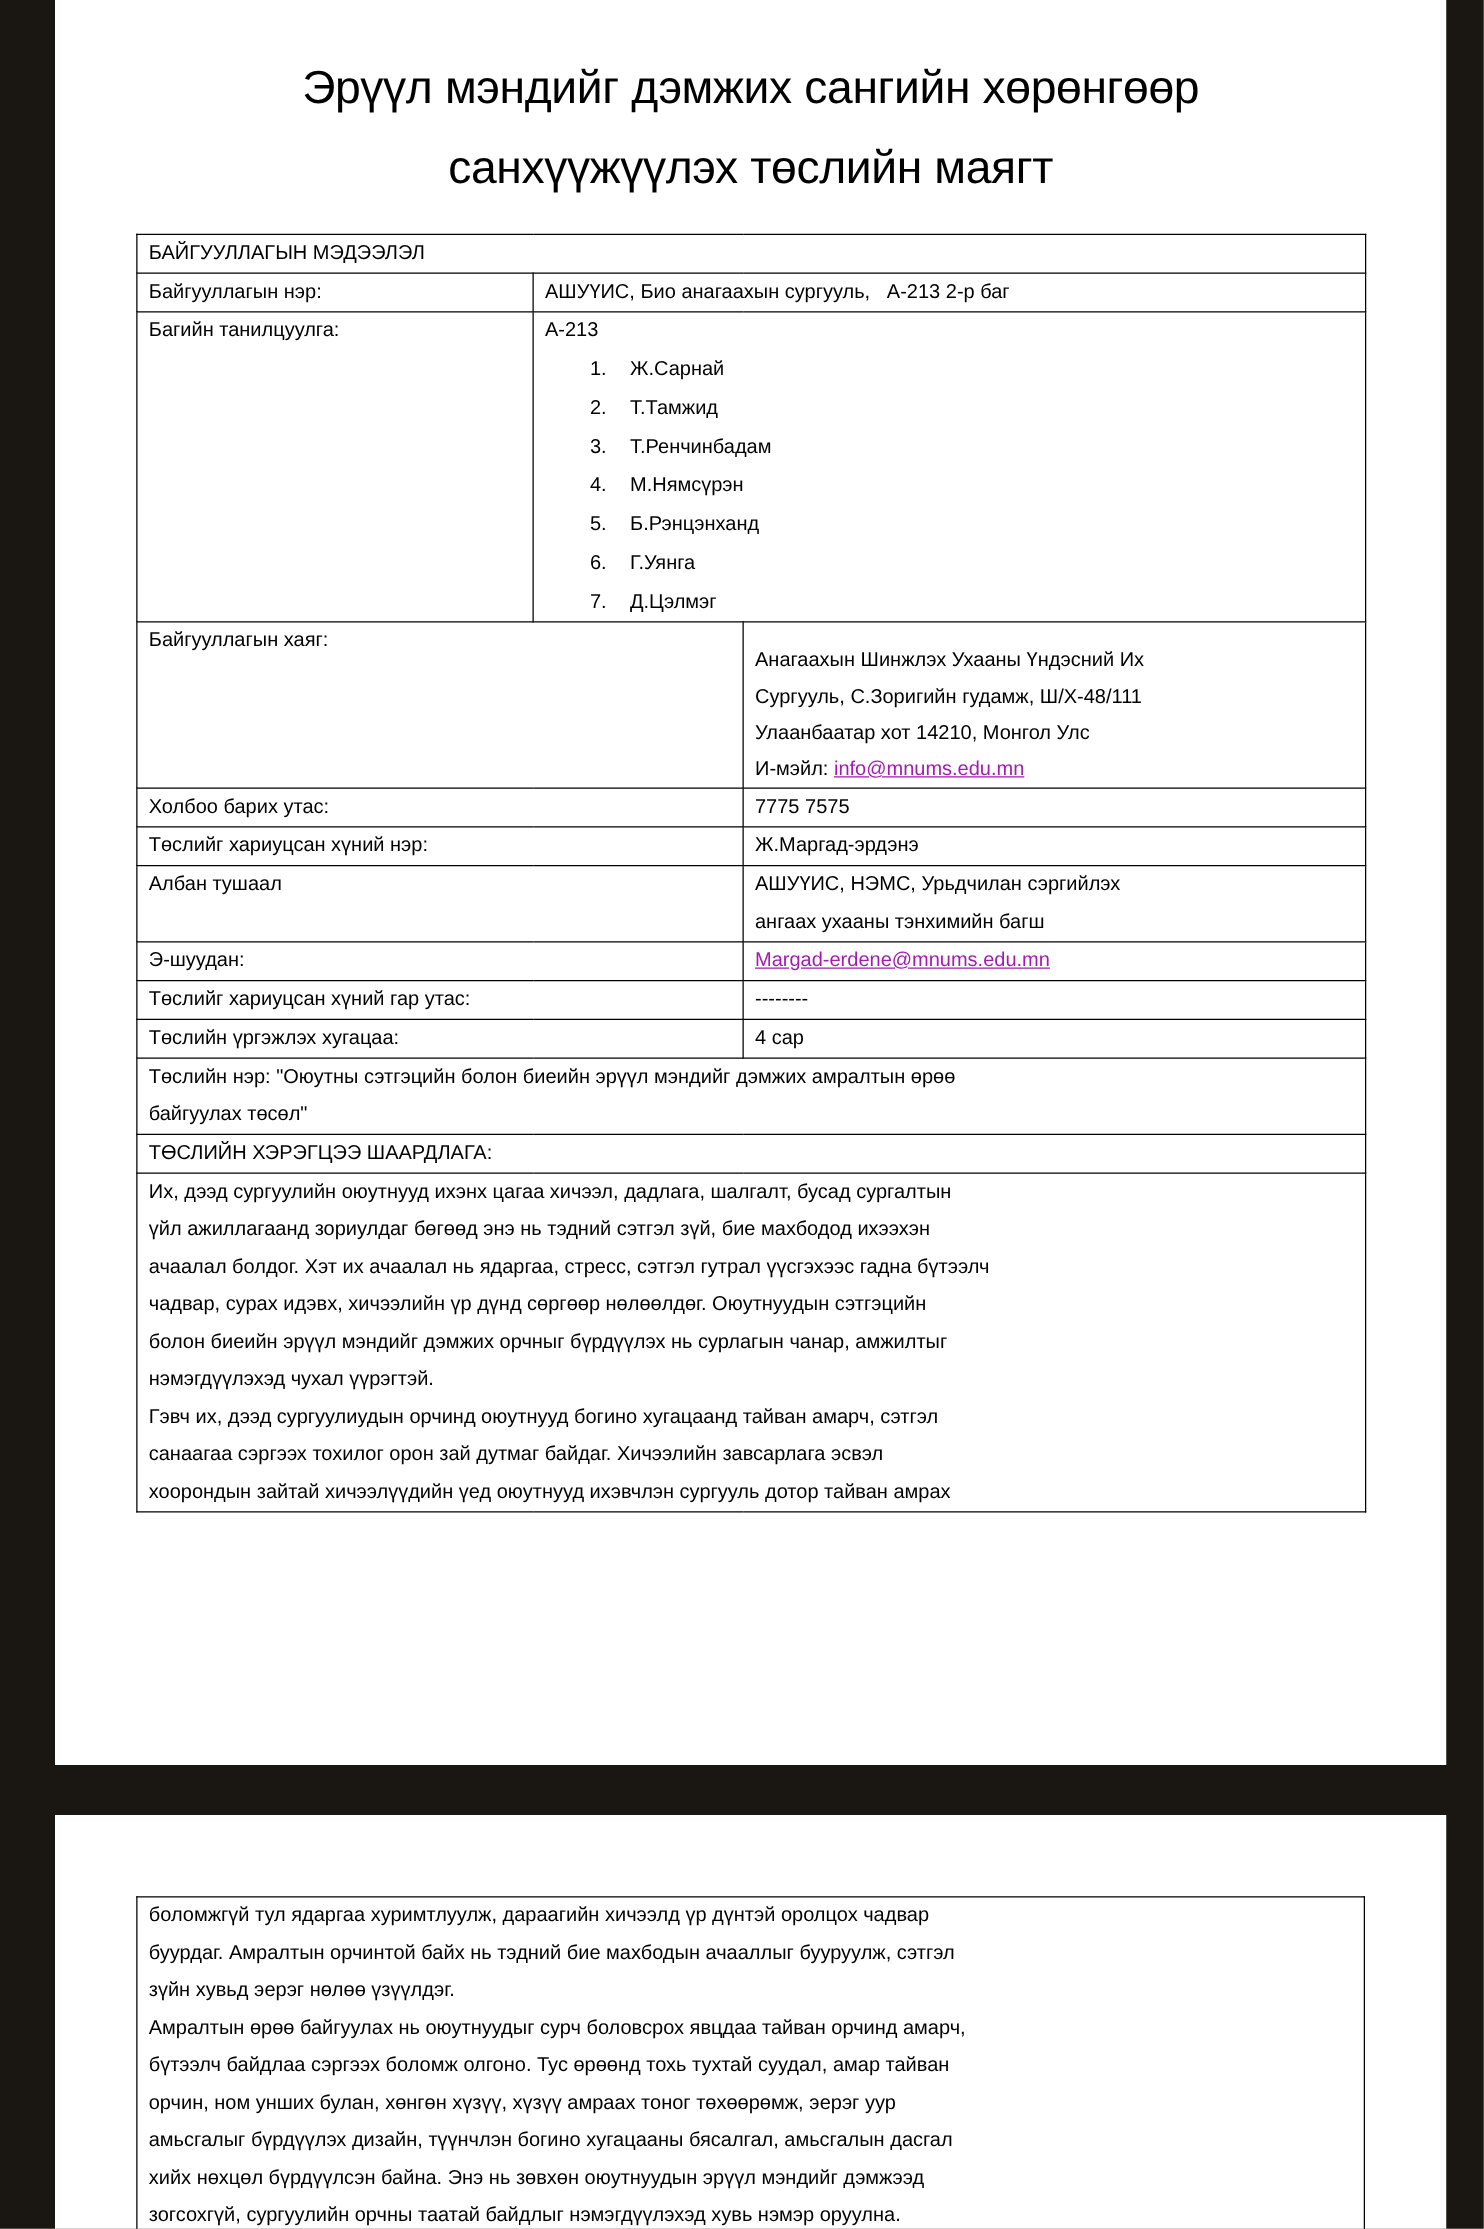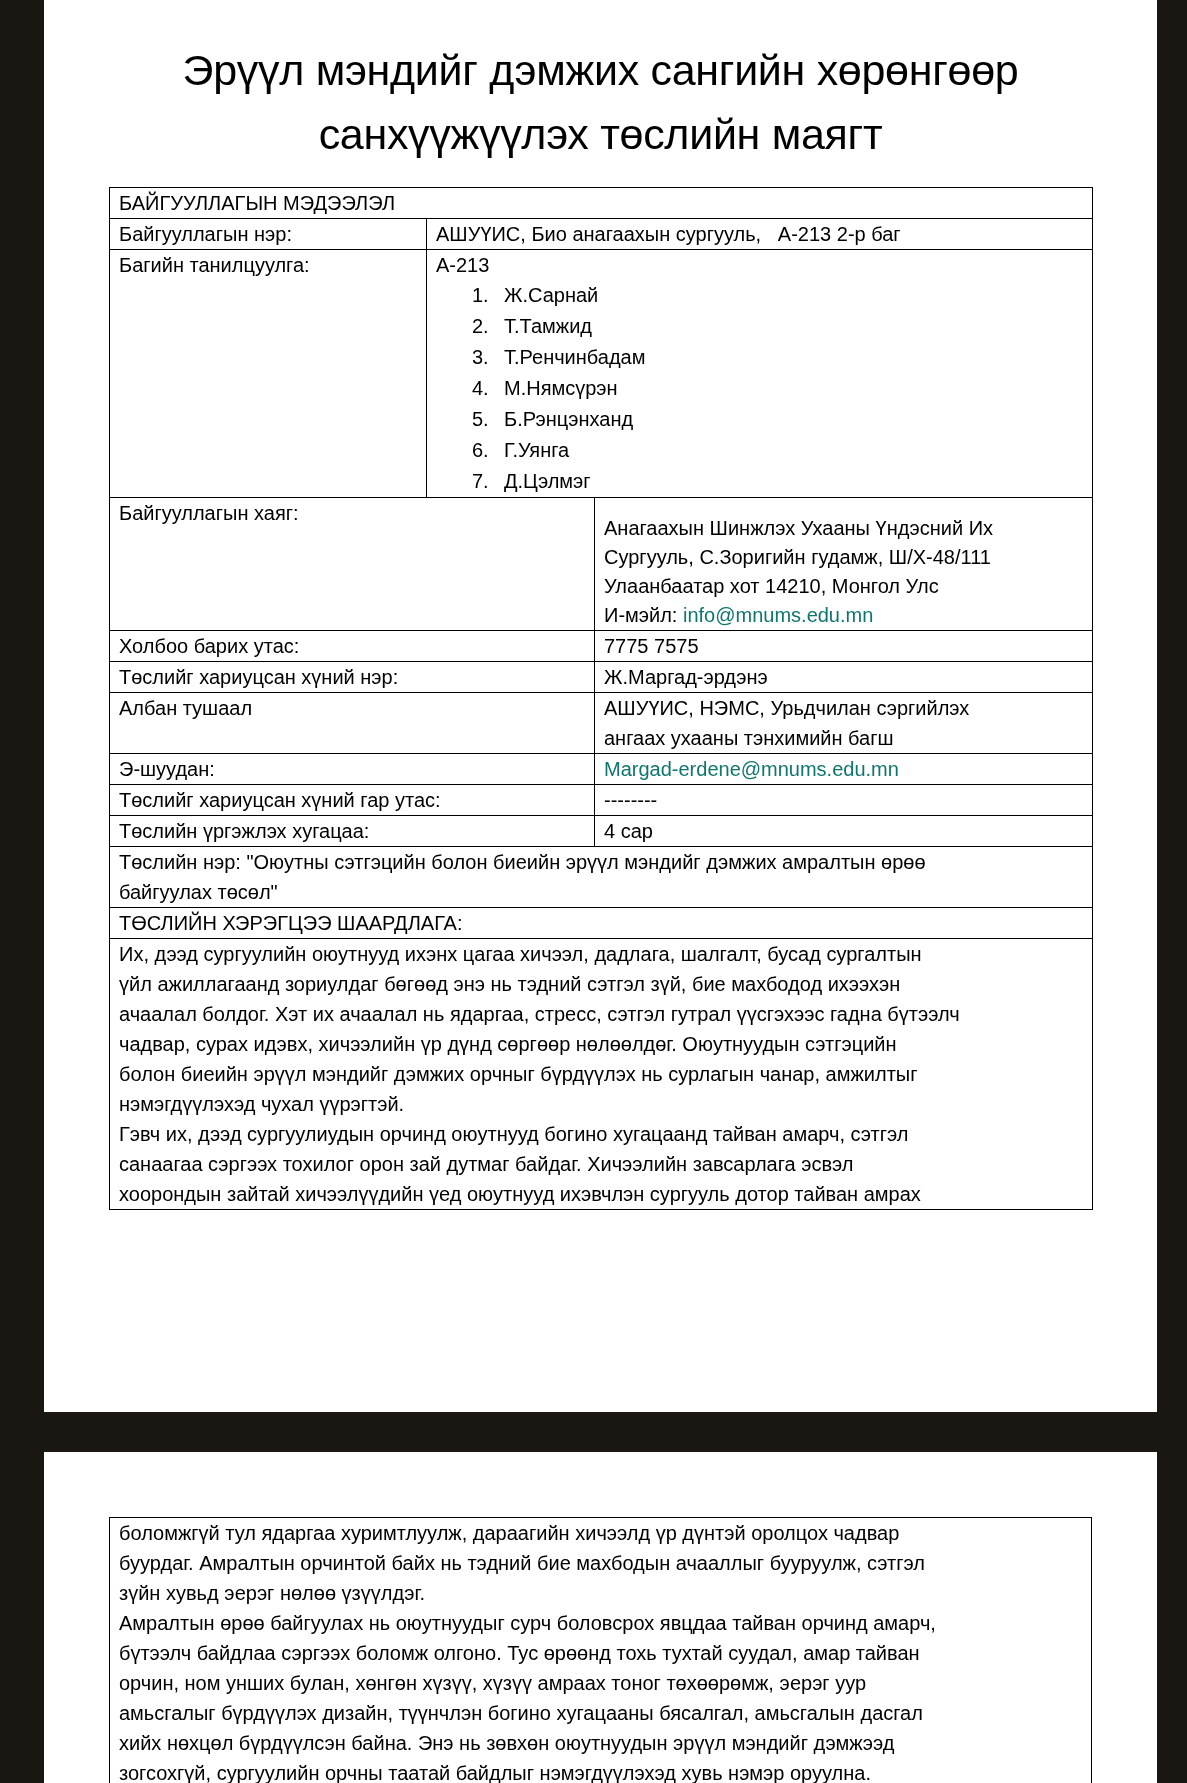--- a/index.html
+++ b/index.html
@@ -19,47 +19,47 @@
     background: #fff;
   }
   #page1 { top: 0; height: 1412px; }
   #page2 { top: 1452px; height: 340px; }
 
   .title {
     position: absolute;
     left: 0; right: 0;
     top: 38px;
     text-align: center;
-    font-size: 43px;
+    font-size: 37px;
     line-height: 64px;
     letter-spacing: -0.3px;
     font-weight: normal;
     margin: 0;
   }
 
   table.form {
     position: absolute;
     left: 65px;
     border-collapse: collapse;
-    font-size: 20px;
+    font-size: 16px;
     table-layout: fixed;
   }
   table.form td {
     border: 1.5px solid #000;
     padding: 0 9px;
     vertical-align: top;
     line-height: 30px;
   }
   #t1 { top: 187px; width: 983px; }
   #t2 { top: 1517px; width: 983px; }
 
   .list { margin: 0; padding: 0 0 0 36px; list-style: none; }
   .list li { line-height: 31px; }
   .list .num { display: inline-block; width: 32px; }
-  a.link { color: #0f766e; }
+  a.link { color: #a21caf; text-decoration: underline; }
   .para { line-height: 30.5px; }
 </style>
 </head>
 <body>
 
 <div class="page" id="page1">
   <h1 class="title">
     <span>Эрүүл мэндийг дэмжих сангийн хөрөнгөөр</span><br>
     <span>санхүүжүүлэх төслийн маягт</span>
   </h1>

